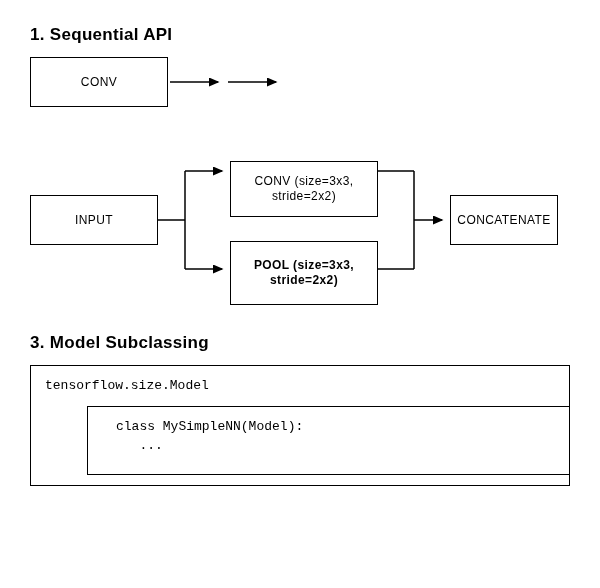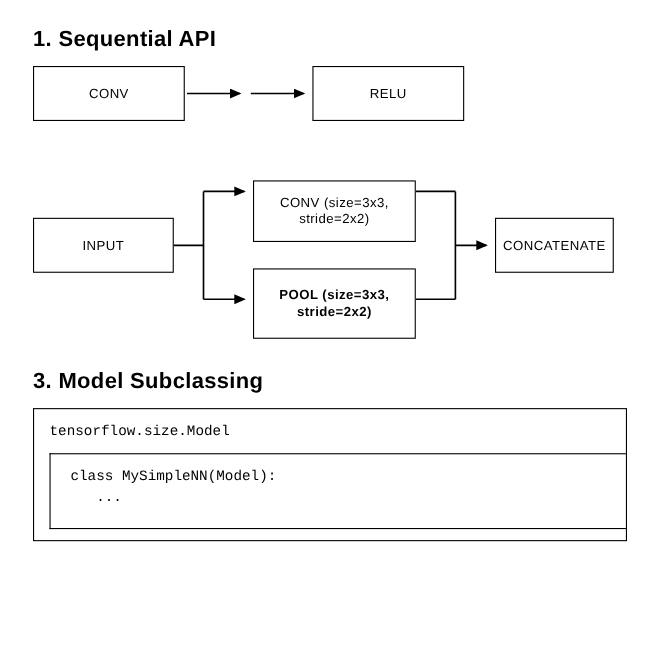--- a/index.html
+++ b/index.html
@@ -5,21 +5,21 @@
   * { box-sizing: border-box; }
   body {
     margin: 0;
     padding: 25px 30px;
     font-family: Arial, Helvetica, sans-serif;
     background: #fff;
     color: #000;
     width: 600px;
   }
   .heading {
-    font-size: 20px;
+    font-size: 17px;
     font-weight: 700;
     letter-spacing: 0.3px;
     margin-bottom: 12px;
   }
   .section { margin-bottom: 28px; }
 
   
   .box {
     border: 1.5px solid #000;
     background: #fff;
@@ -71,22 +71,23 @@
     border: 1.5px solid #000;
     padding: 10px 10px 10px 14px;
     font-family: "Courier New", Courier, monospace;
     font-size: 13px;
     line-height: 1.5;
   }
   .code-outer .outer-label { margin-bottom: 10px; }
   .code-inner {
     border: 1.5px solid #000;
     border-right: none;
+    margin-left: 42px;
     margin-right: -10px;
-    padding: 10px 10px 18px 18px;
+    padding: 10px 10px 18px 28px;
     white-space: pre;
   }
 </style>
 </head>
 <body>
 
 <div class="section">
   <div class="heading">1. Sequential API</div>
   <div class="seq-row">
     <div class="box">CONV</div>
@@ -99,21 +100,20 @@
       <line x1="2" y1="25" x2="50" y2="25" stroke="#000" stroke-width="1.5" marker-end="url(#ah1)"></line>
     </svg>
     <svg class="arrow-h" viewBox="0 0 58 50">
       <defs>
           <marker id="ah2" markerWidth="8" markerHeight="8" refX="6" refY="3" orient="auto">
         <path d="M0,0 L7,3 L0,6 Z" fill="#000"></path>
           </marker>
         </defs>
       <line x1="2" y1="25" x2="50" y2="25" stroke="#000" stroke-width="1.5" marker-end="url(#ah2)"></line>
     </svg>
-    <div class="box">RELU</div>
   </div>
 </div>
 
 <div class="section">
   <div class="func">
     <svg class="func-svg" viewBox="0 0 540 170">
       <defs>
           <marker id="ah3" markerWidth="8" markerHeight="8" refX="6" refY="3" orient="auto">
         <path d="M0,0 L7,3 L0,6 Z" fill="#000"></path>
           </marker>

